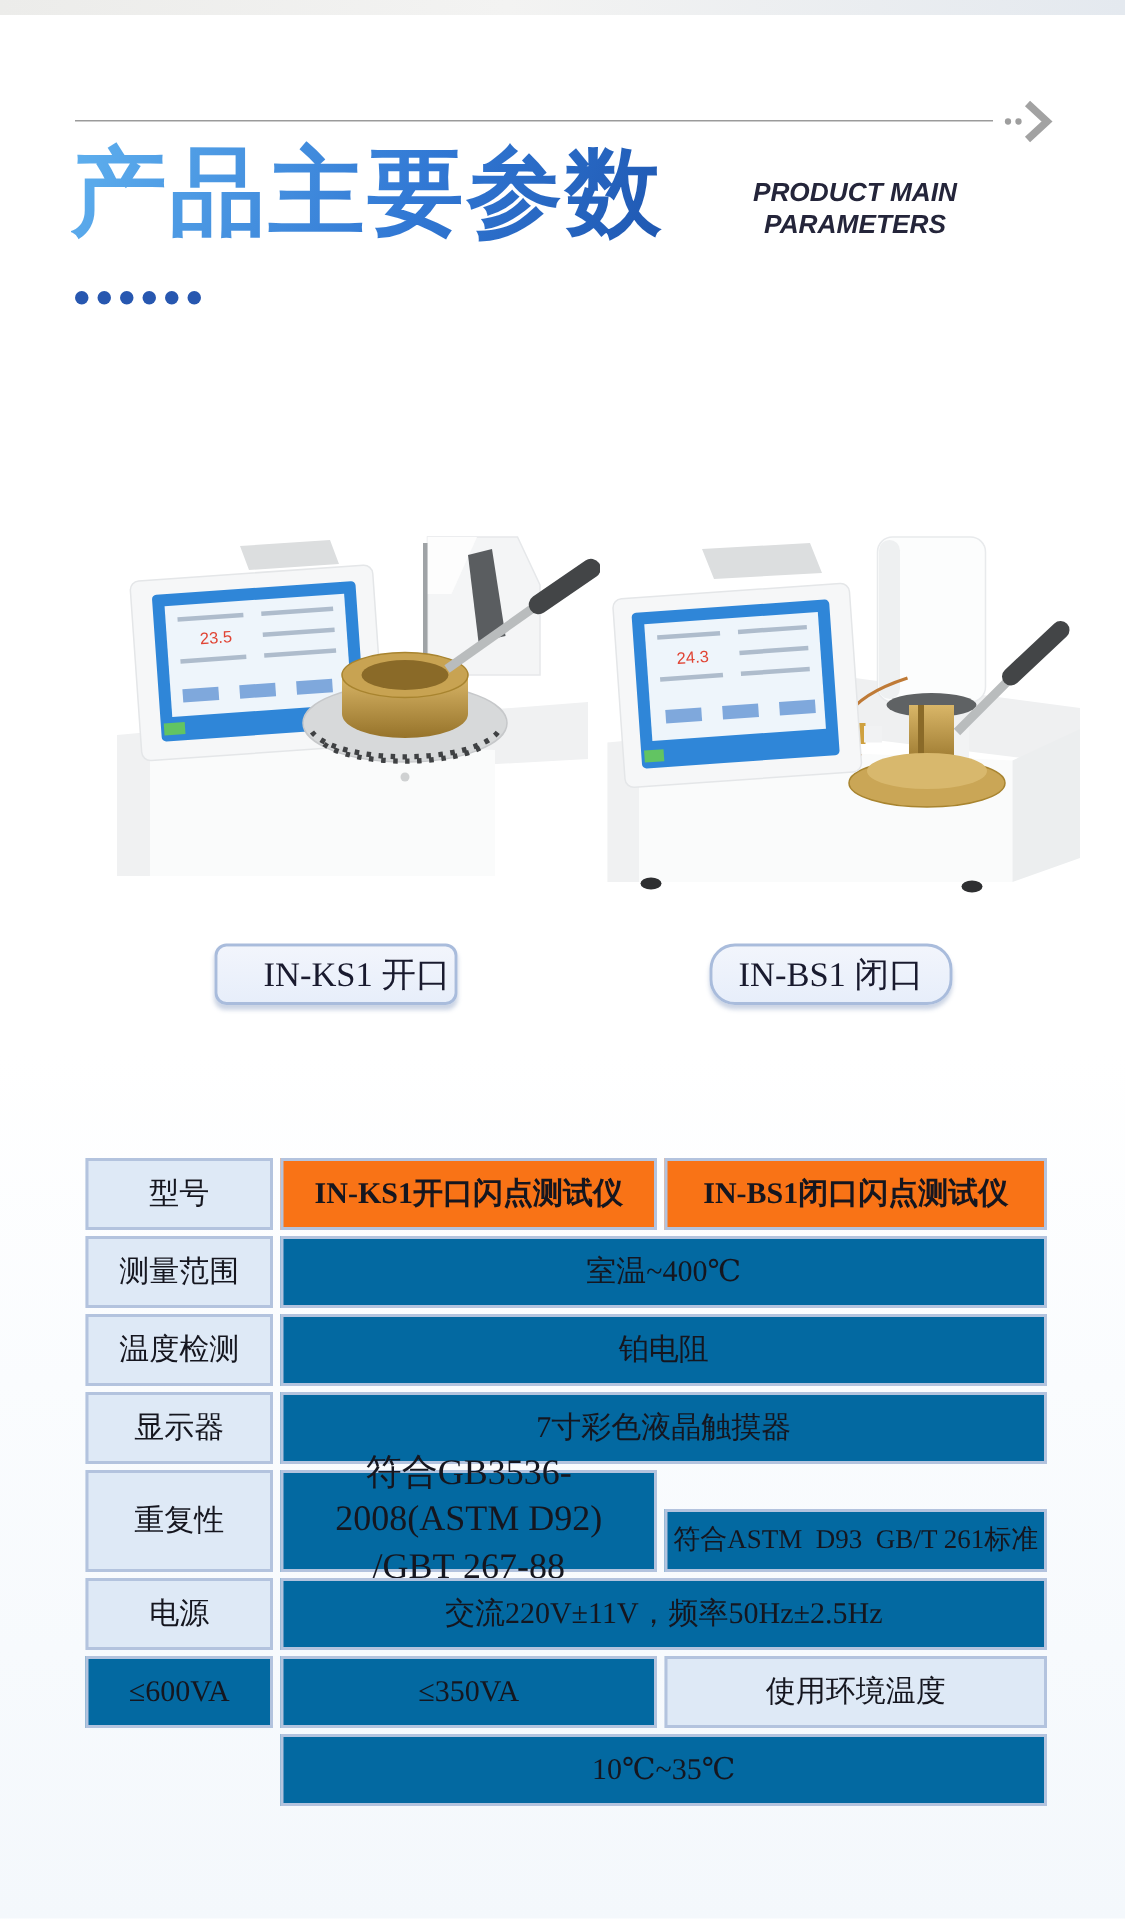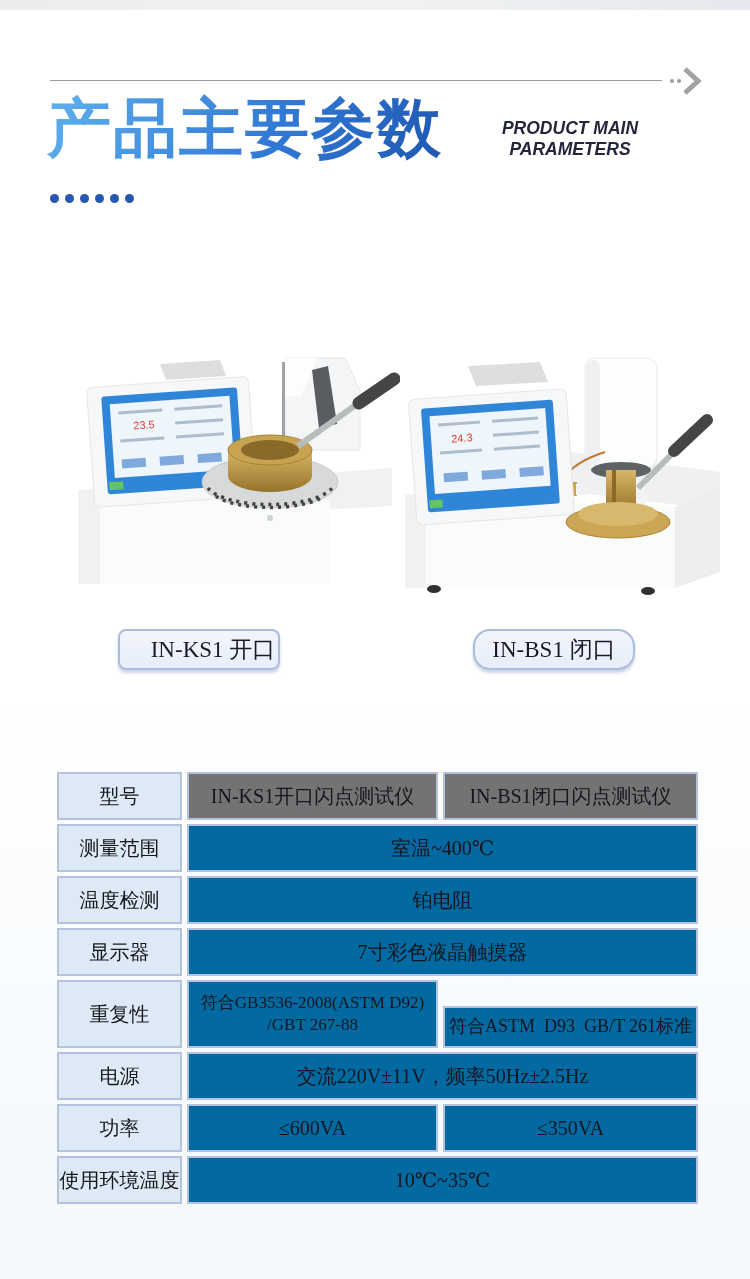--- a/index.html
+++ b/index.html
@@ -30,37 +30,37 @@
   .fig-left{left:60px;}
   .fig-right{left:390px;}
   .model-tag{
     position:absolute;top:629px;width:162px;height:41px;
     background:linear-gradient(180deg,#f2f5fc,#e7eefa);
     border:2px solid #a9bcdc;border-radius:8px;
     box-shadow:0 3px 3px rgba(140,160,195,.45);
     display:flex;align-items:center;justify-content:center;
     font-size:23px;color:#191a2e;box-sizing:border-box;
   }
-  .tag-left{left:118px;padding-left:28px;}
+  .tag-left{left:143px;padding-left:28px;}
   .tag-right{left:473px;border-radius:17px;}
   .spec-table{
     position:absolute;left:57px;top:772px;width:641px;
     display:grid;grid-template-columns:125px 251px 255px;
     grid-template-rows:48px 48px 48px 48px 68px 48px 48px 48px;
     column-gap:5px;row-gap:4px;
   }
   .cell{
     border:2px solid #b3c3de;box-sizing:border-box;background:#0369a1;
     display:flex;align-items:center;justify-content:center;text-align:center;
     font-size:20px;color:#15161f;white-space:pre-wrap;line-height:1.3;
   }
   .lab{background:#dee9f6;text-align:center;}
-  .hl{background:#737373;}
+  .hl{background:#f97316;font-weight:bold;}
   .sp{grid-column:2 / 4;}
-  .f19{font-size:17px;}
+  .f19{font-size:24px;}
   .f18{font-size:18px;margin-top:26px;}
 </style>
 </head>
 <body>
 
 <div class="top-strip"></div>
 
 <div class="rule"></div>
 
 <svg class="arrow" viewBox="0 0 38 34">
@@ -211,19 +211,18 @@
   <div class="cell sp">7寸彩色液晶触摸器</div>
 
   <div class="cell lab">重复性</div>
   <div class="cell f19">符合GB3536-2008(ASTM D92)
 /GBT 267-88</div>
   <div class="cell f18">符合ASTM  D93  GB/T 261标准</div>
 
   <div class="cell lab">电源</div>
   <div class="cell sp">交流220V±11V，频率50Hz±2.5Hz</div>
 
-  <div class="cell lab">功率</div>
   <div class="cell">≤600VA</div>
   <div class="cell">≤350VA</div>
 
   <div class="cell lab">使用环境温度</div>
   <div class="cell sp">10℃~35℃</div>
 </div>
 
 </body></html>

